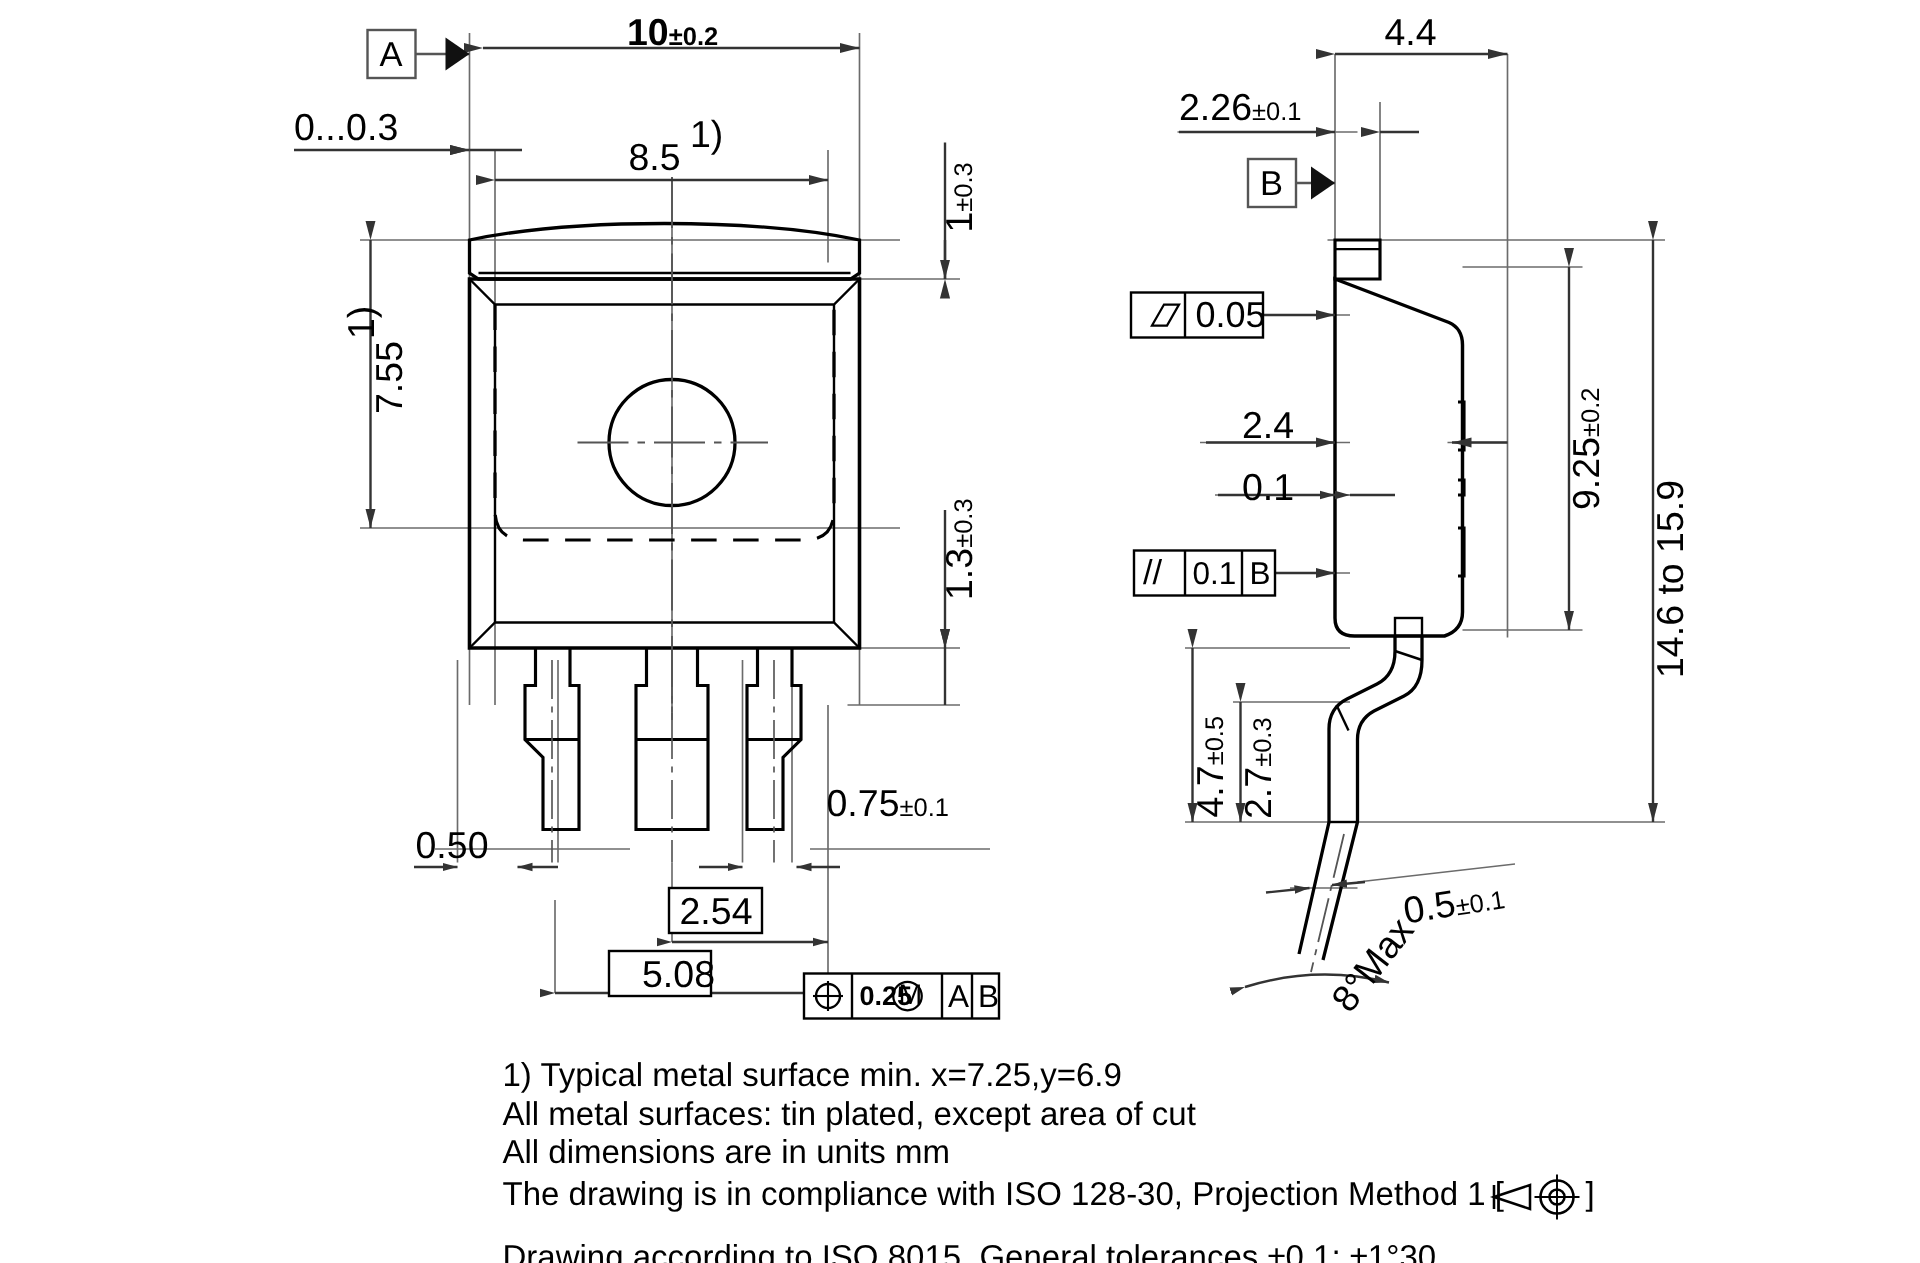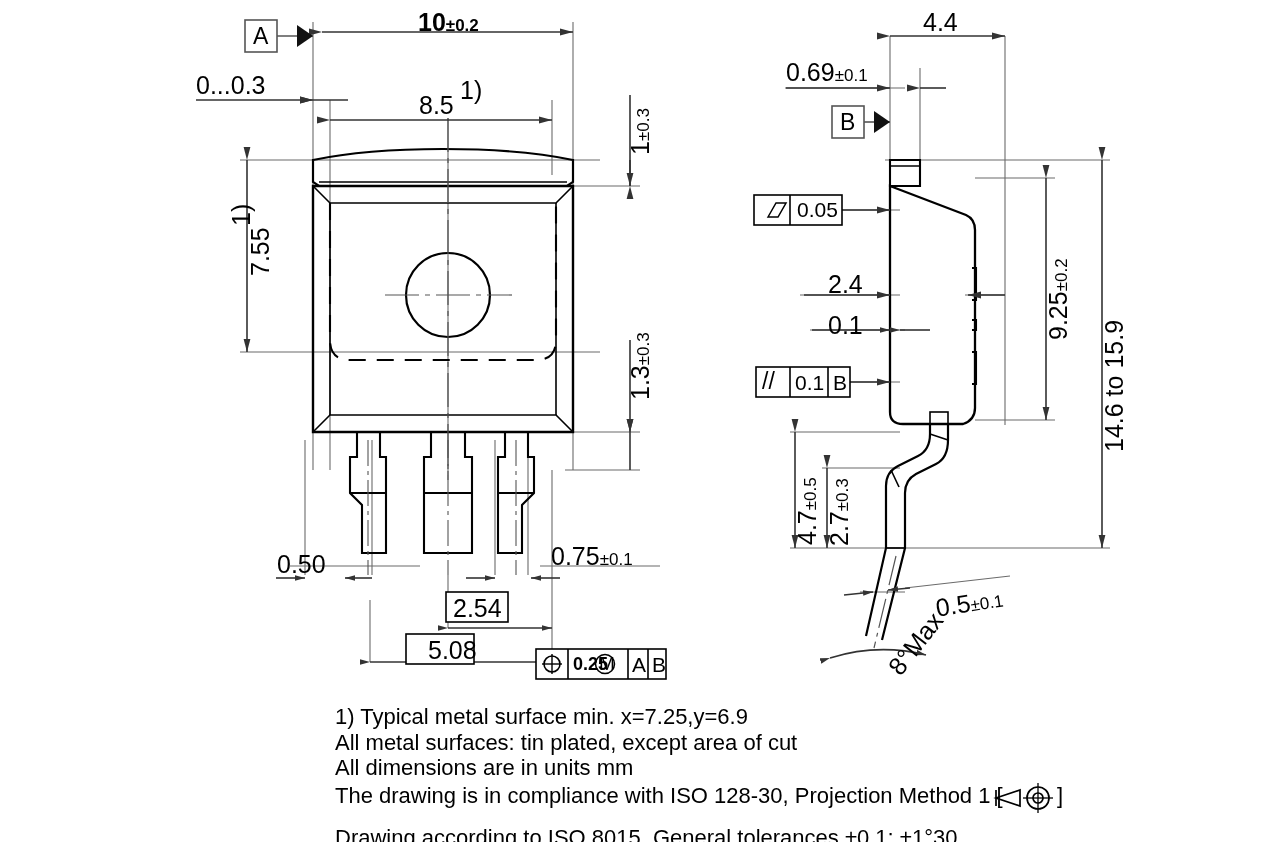--- a/index.html
+++ b/index.html
@@ -235,37 +235,37 @@
 <div class="txt d" style="left:460px;top:78px;">1)</div>
 <div class="txt d rot90" style="left:248px;top:276px;">7.55</div>
 <div class="txt d rot90" style="left:229px;top:226px;">1)</div>
 <div class="txt d rot90" style="left:628px;top:155px;">
   <span>1</span><span class="tol">±0.3</span>
 </div>
 <div class="txt d rot90" style="left:628px;top:400px;">
   <span>1.3</span><span class="tol">±0.3</span>
 </div>
 <div class="txt d" style="left:277px;top:552px;">0.50</div>
-<div class="txt d" style="left:551px;top:544px;">
+<div class="txt d" style="left:551px;top:524px;">
   <span>0.75</span><span class="tol">±0.1</span>
 </div>
 <div class="txt d" style="left:453px;top:596px;">2.54</div>
 <div class="txt d" style="left:412px;top:638px;margin-left:16px;">5.08</div>
 <div class="txt frm" style="left:573px;top:655px;font-size:18px;font-weight:bold;">0.25</div>
 <div class="txt frm" style="left:599px;top:654px;font-size:19px;">M</div>
 <div class="txt frm" style="left:632px;top:654px;font-size:21px;">A</div>
 <div class="txt frm" style="left:652px;top:654px;font-size:21px;">B</div>
 <div class="txt d" style="left:253px;top:25px;font-size:23px;">A</div>
 
 <div class="txt d" style="left:923px;top:10px;">4.4</div>
 <div class="txt d" style="left:786px;top:60px;">
-  <span>0.69</span><span class="tol">±0.1</span>
+  <span>2.26</span><span class="tol">±0.1</span>
 </div>
 <div class="txt d" style="left:840px;top:111px;font-size:23px;">B</div>
-<div class="txt frm" style="left:797px;top:199px;font-size:21px;">0.05</div>
+<div class="txt frm" style="left:797px;top:199px;font-size:24px;">0.05</div>
 <div class="txt d" style="left:828px;top:272px;">2.4</div>
 <div class="txt d" style="left:828px;top:313px;">0.1</div>
 <div class="txt frm" style="left:762px;top:370px;font-size:23px;">//</div>
 <div class="txt frm" style="left:795px;top:372px;font-size:21px;">0.1</div>
 <div class="txt frm" style="left:833px;top:372px;font-size:21px;">B</div>
 <div class="txt d rot90" style="left:1046px;top:340px;">
   <span>9.25</span><span class="tol">±0.2</span>
 </div>
 <div class="txt d rot90" style="left:1102px;top:452px;">14.6 to 15.9</div>
 <div class="txt d rot90" style="left:795px;top:545px;">

